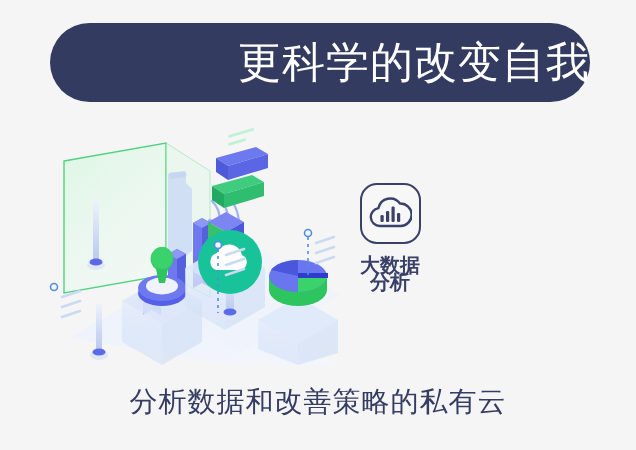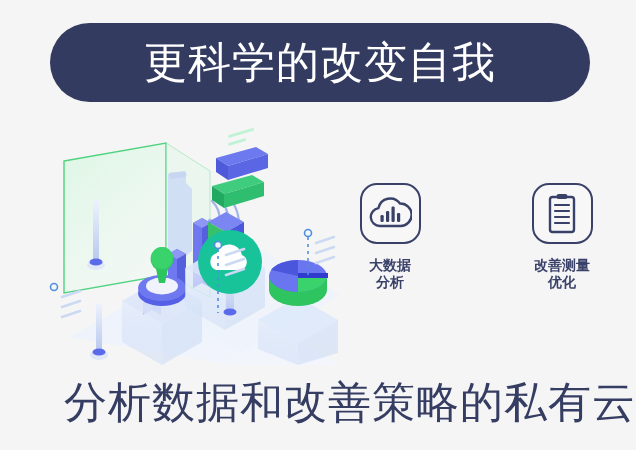--- a/index.html
+++ b/index.html
@@ -26,21 +26,21 @@
   .header-pill {
     position: absolute;
     left: 50px;
     top: 23px;
     width: 540px;
     height: 79px;
     background: #343b60;
     border-radius: 40px;
     display: flex;
     align-items: center;
-    justify-content: center;
+    justify-content: flex-end;
   }
   .header-title {
     color: #ffffff;
     font-size: 43px;
     line-height: 1;
     letter-spacing: 1px;
     font-weight: 400;
     white-space: nowrap;
   }
 
@@ -77,36 +77,36 @@
     background: #f7f7f8;
     display: flex;
     align-items: center;
     justify-content: center;
     box-sizing: border-box;
     overflow: hidden;
   }
   .feature-label {
     margin-top: 13px;
     color: #3a4168;
-    font-size: 14px;
+    font-size: 20px;
     line-height: 17px;
     text-align: center;
     font-weight: 700;
     white-space: pre-line;
   }
 
   
   .footer-text {
     position: absolute;
     left: 0;
     top: 382px;
     width: 636px;
-    text-align: right;
+    text-align: center;
     color: #363d62;
-    font-size: 43px;
+    font-size: 28px;
     line-height: 40px;
     letter-spacing: 1px;
     font-weight: 400;
   }
 </style>
 </head>
 <body>
 
 <div class="page">
 
@@ -295,34 +295,18 @@
             <rect x="18" y="17" width="3.2" height="11" rx="1.2"></rect>
             <rect x="23.5" y="12.5" width="3.2" height="15.5" rx="1.2"></rect>
             <rect x="29" y="19" width="3.2" height="9" rx="1.2"></rect>
           </g>
         </svg>
       </div>
       <div class="feature-label">大数据
 分析</div>
     </div>
 
-    <div class="feature">
-      <div class="feature-icon">
-        <svg width="40" height="44" viewBox="0 0 40 44">
-          <rect x="8" y="5" width="24" height="35" rx="2.6" fill="none" stroke="#3a4168" stroke-width="2.4"></rect>
-          <rect x="14.5" y="2" width="11" height="5" rx="2.2" fill="#3a4168"></rect>
-          <g stroke="#3a4168" stroke-width="2.2" stroke-linecap="round">
-            <line x1="13" y1="13" x2="27" y2="13"></line>
-            <line x1="13" y1="19" x2="27" y2="19"></line>
-            <line x1="13" y1="25" x2="27" y2="25"></line>
-            <line x1="13" y1="31" x2="27" y2="31"></line>
-          </g>
-        </svg>
-      </div>
-      <div class="feature-label">改善测量
-优化</div>
-    </div>
 
   </div>
 
   <div class="footer-text">分析数据和改善策略的私有云</div>
 
 </div>
 
 </body></html>

